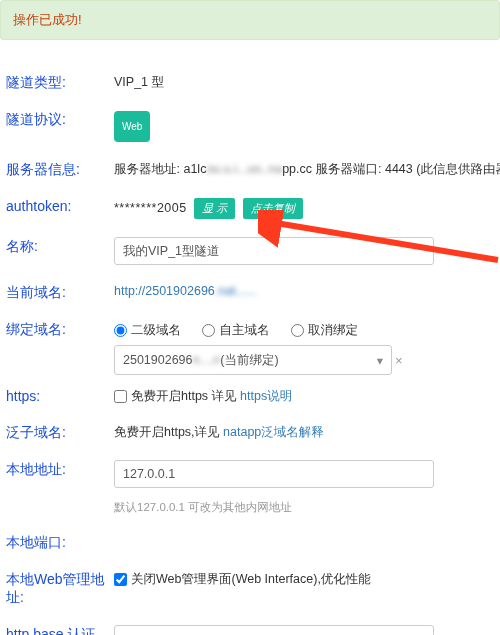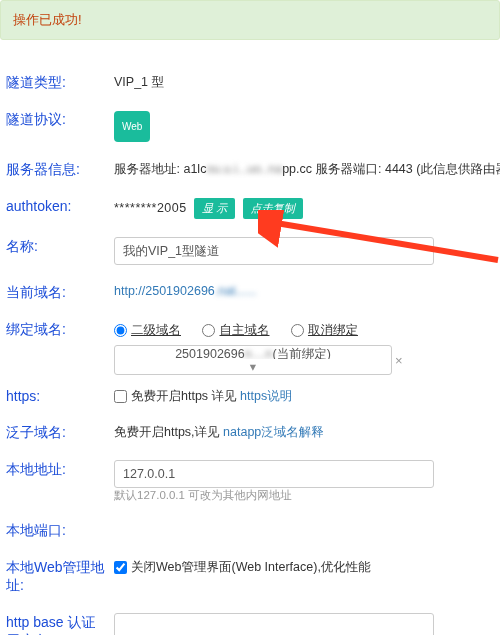--- a/index.html
+++ b/index.html
@@ -69,27 +69,26 @@
       padding: 6px 8px;
       border: 1px solid #ccc;
       border-radius: 3px;
       font-size: 12.5px;
       color: #555;
       background: #fff;
     }
     .help-text {
       color: #999;
       font-size: 11.5px;
-      margin-top: 0;
+      margin-top: 12px;
     }
     .radio-row label {
       margin-right: 18px;
       font-size: 12.5px;
       cursor: pointer;
-      text-decoration: underline;
     }
     .radio-row input[type=radio] { margin-right: 4px; vertical-align: middle; }
     .link { color: #337ab7; cursor: pointer; text-decoration: none; }
     .blur-span {
       display: inline-block;
       filter: blur(2.5px);
       color: #888;
     }
     input[type=checkbox] { vertical-align: middle; margin-right: 4px; }
     .select-x {
@@ -154,21 +153,21 @@
 
 <div class="form-row tight">
   <div class="label-col">绑定域名:</div>
   <div class="value-col no-pad">
     <div class="radio-row" style="padding-top:2px; margin-bottom:6px;">
       <label><input type="radio" name="bd" checked="" style=""><span>二级域名</span></label>
       <label><input type="radio" name="bd" style=""><span>自主域名</span></label>
       <label><input type="radio" name="bd" style=""><span>取消绑定</span></label>
     </div>
     <div style="display:flex; align-items:center;">
-      <div style="width:278px; border:1px solid #ccc; border-radius:3px; height:30px; display:flex; align-items:center; padding:0 8px; font-size:12.5px; color:#555;flex-direction:column;">
+      <div style="width:278px; border:1px solid #ccc; border-radius:3px; height:30px; display:flex; align-items:center; padding:0 8px; font-size:12.5px; color:#555;">
         <span style="flex:1; overflow:hidden; white-space:nowrap;">
           <span>2501902696</span><span class="blur-span">n....n</span><span>(当前绑定)</span>
         </span>
         <span style="color:#888;">▾</span>
       </div>
       <span class="select-x">×</span>
     </div>
   </div>
 </div>
 

